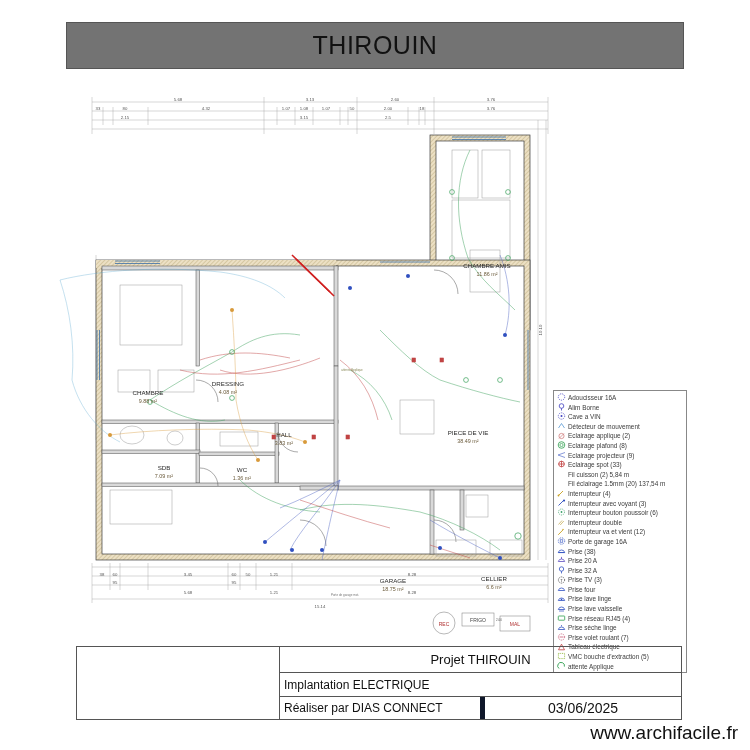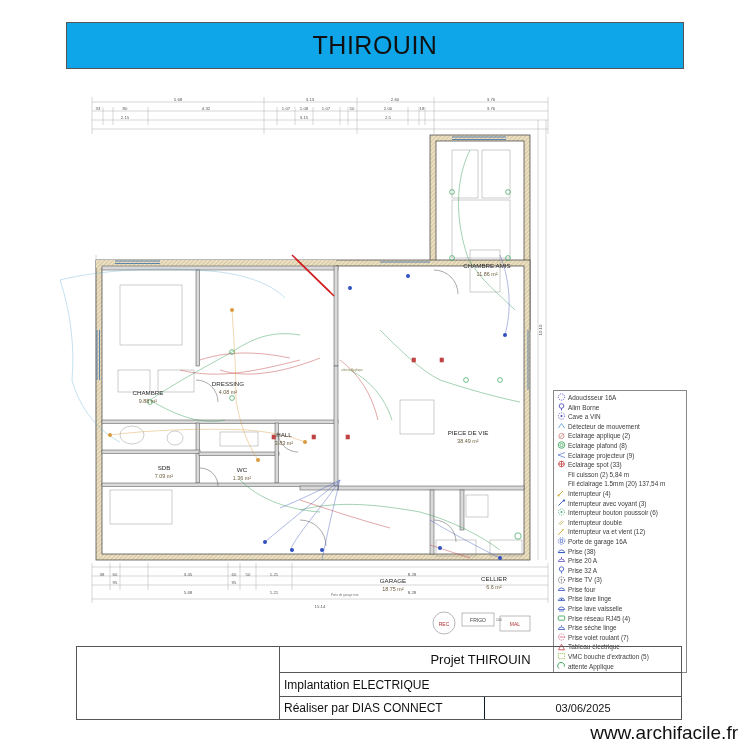--- a/index.html
+++ b/index.html
@@ -17,21 +17,21 @@
   }
 
   
   #title-box {
     position: absolute;
     left: 66px;
     top: 22px;
     width: 616px;
     height: 45px;
     border: 1px solid #555;
-    background: #0ea5e9;
+    background: #737373;
     display: flex;
     align-items: center;
     justify-content: center;
   }
   #title-box .title-text {
     font-size: 25px;
     letter-spacing: 0.5px;
     color: #111;
   }
 
@@ -108,38 +108,38 @@
     display: flex;
     align-items: center;
   }
   .cart-row:last-child { border-bottom: none; }
   .cart-row.r1 { height: 26px; justify-content: center; }
   .cart-row.r2 { height: 24px; padding-left: 4px; }
   .cart-row.r3 { height: 22px; padding: 0; }
   .cart-r3-left {
     flex: 1;
     padding-left: 4px;
-    border-right: 1px solid #0f172a;
+    border-right: 5px solid #0f172a;
     height: 100%;
     display: flex;
     align-items: center;
     box-sizing: border-box;
     text-align: center;
   }
   .cart-r3-right {
     width: 196px;
     height: 100%;
     display: flex;
     align-items: center;
     justify-content: center;
     box-sizing: border-box;
   }
   .cart-title { font-size: 13px; color: #111; }
   .cart-sub { font-size: 12px; color: #111; }
-  .cart-date { font-size: 11px; color: #111; }
+  .cart-date { font-size: 14px; color: #111; }
 
   #watermark {
     position: absolute;
     right: 12px;
     top: 722px;
     font-size: 19px;
     color: #111;
   }
 
   

